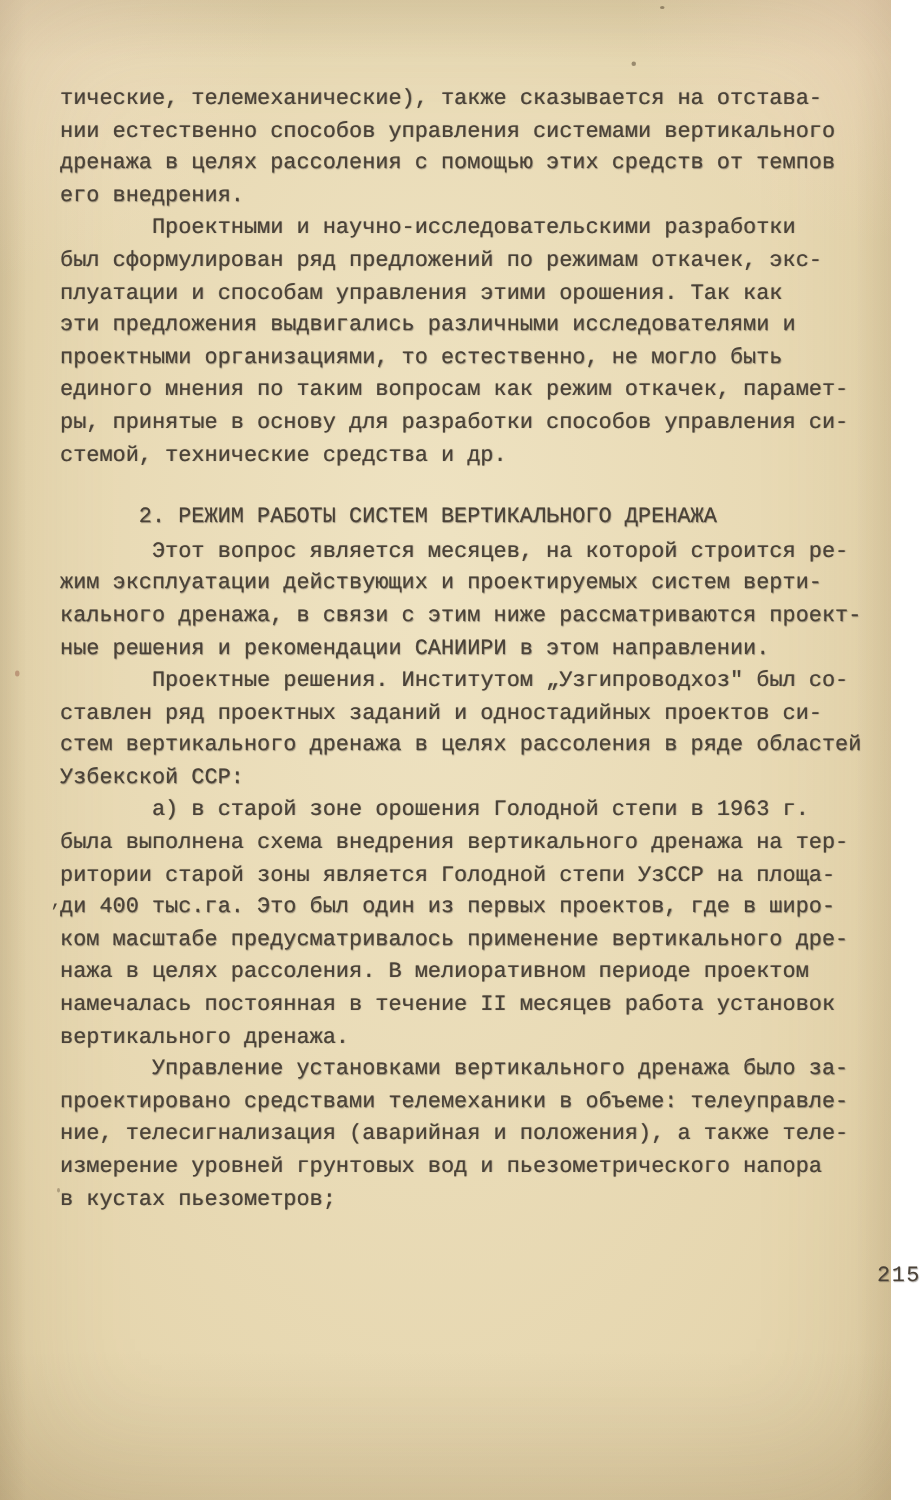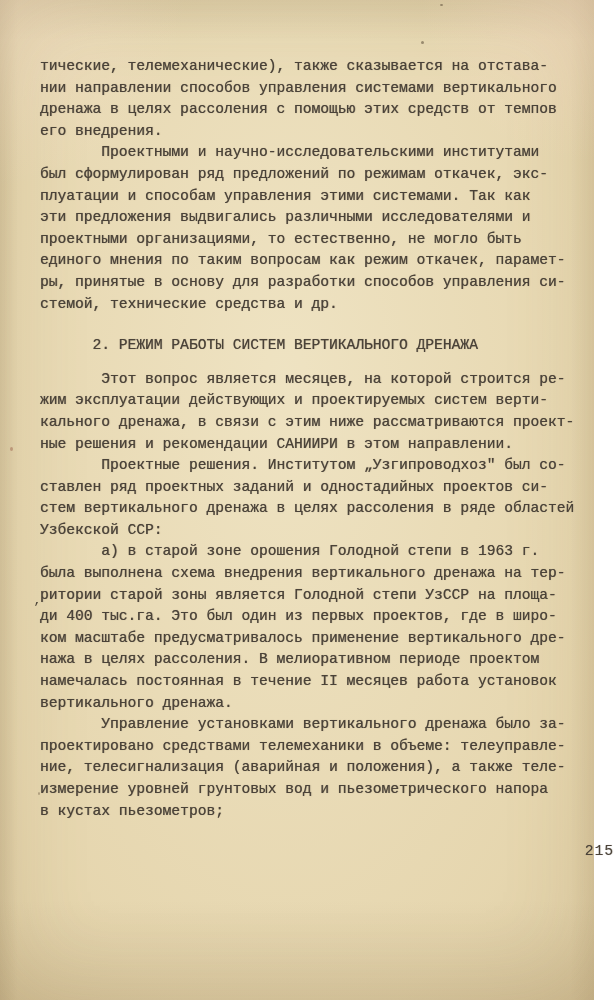--- a/index.html
+++ b/index.html
@@ -32,21 +32,21 @@
     font-size: 14.6px;
     line-height: 21.6px;
     text-shadow: 0.4px 0.4px 0.7px rgba(74,66,56,0.55), -0.2px 0 0.4px rgba(74,66,56,0.30);
   }
   .line {
     white-space: pre;
     height: 21.6px;
   }
   .block.heading {
     margin-top: 20px;
-    margin-bottom: 12px;
+    margin-bottom: 1px;
   }
   .u {
     text-underline-offset: 3.5px;
     text-decoration-thickness: 1.4px;
   }
   .page-number {
     position: absolute;
     top: 843px;
     left: 0;
     width: 614px;
@@ -73,28 +73,28 @@
     font-size: 13px;
   }
 </style>
 </head>
 <body>
 
 <div class="page">
   <div class="text-area" id="blocks">
       <div class="block para">
         <div class="line">тические, телемеханические), также сказывается на отстава-</div>
-        <div class="line">нии направлении способов управления системами вертикального</div>
+        <div class="line">нии естественно способов управления системами вертикального</div>
         <div class="line">дренажа в целях рассоления с помощью этих средств от темпов</div>
         <div class="line">его внедрения.</div>
       </div>
       <div class="block para">
-        <div class="line">       Проектными и научно-исследовательскими институтами</div>
+        <div class="line">       Проектными и научно-исследовательскими разработки</div>
         <div class="line">был сформулирован ряд предложений по режимам откачек, экс-</div>
-        <div class="line">плуатации и способам управления этими системами. Так как</div>
+        <div class="line">плуатации и способам управления этими орошения. Так как</div>
         <div class="line">эти предложения выдвигались различными исследователями и</div>
         <div class="line">проектными организациями, то естественно, не могло быть</div>
         <div class="line">единого мнения по таким вопросам как режим откачек, парамет-</div>
         <div class="line">ры, принятые в основу для разработки способов управления си-</div>
         <div class="line">стемой, технические средства и др.</div>
       </div>
       <div class="block heading">
         <div class="line">      2. РЕЖИМ РАБОТЫ СИСТЕМ ВЕРТИКАЛЬНОГО ДРЕНАЖА</div>
       </div>
       <div class="block para">

